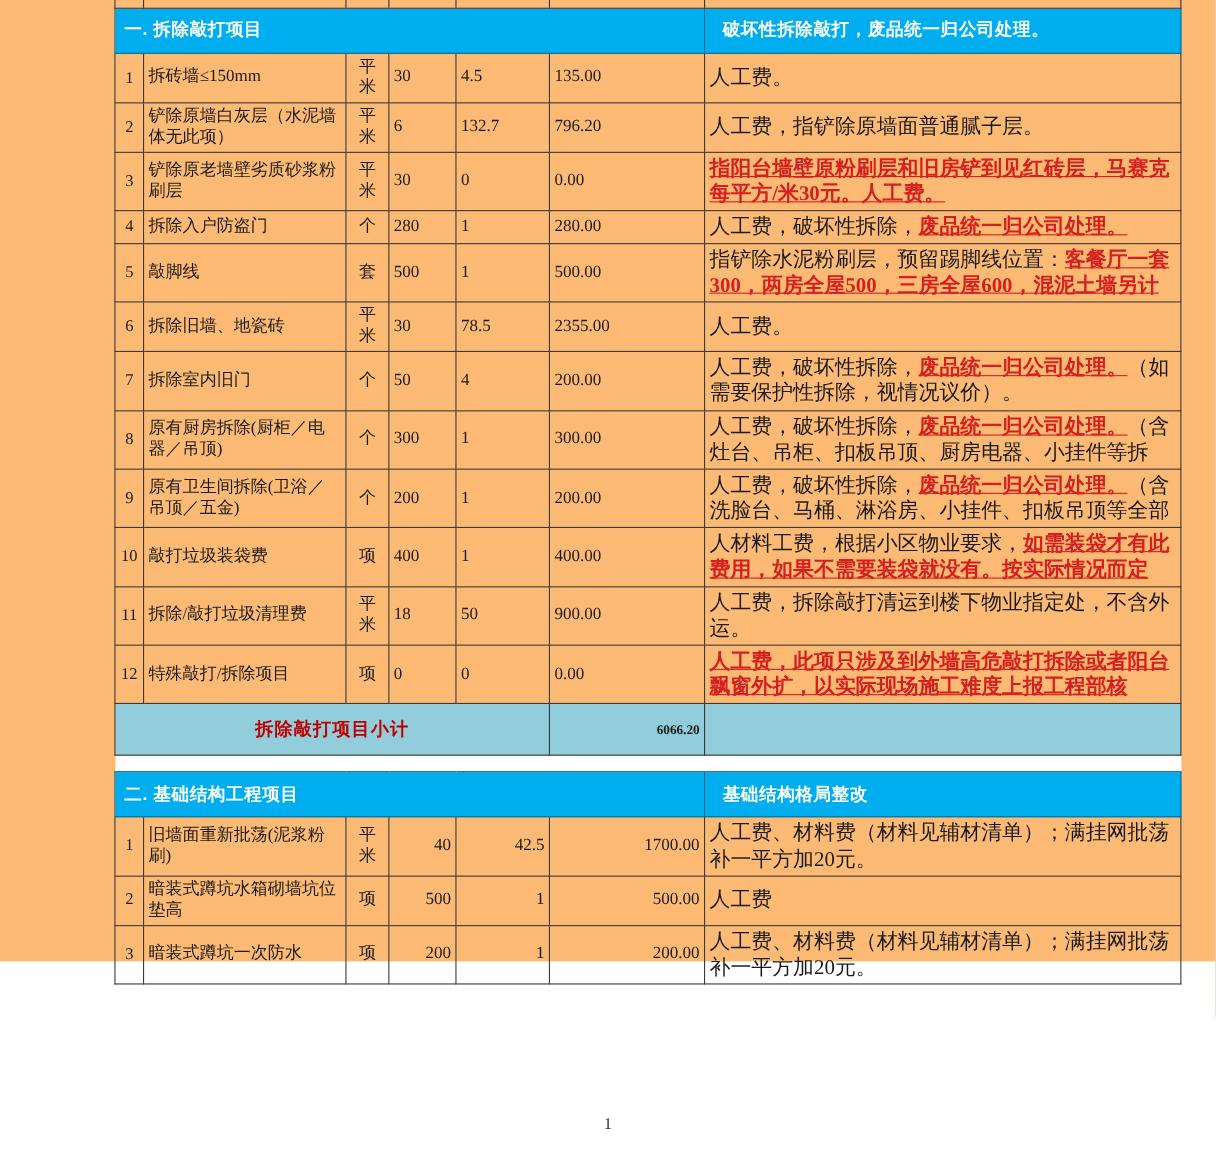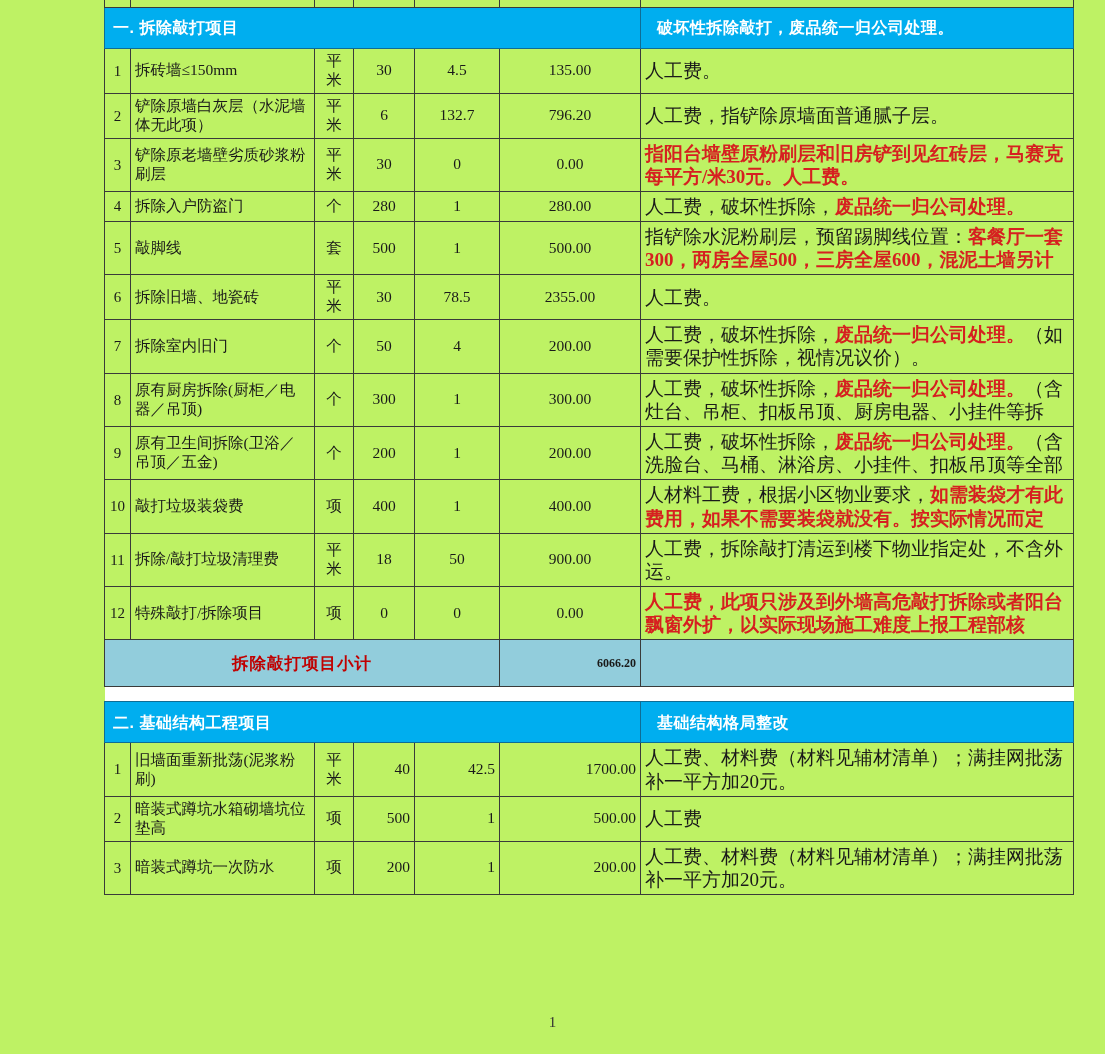--- a/index.html
+++ b/index.html
@@ -5,22 +5,22 @@
 <style>
   html,body{margin:0;padding:0;}
   body{
     width:1105px;height:1054px;
     background:#ffffff;
     font-family:"Liberation Serif","DejaVu Serif",serif;
     overflow:hidden;
     position:relative;
   }
   .page{
-    position:absolute;left:0;top:0;width:1105px;height:1054px;
-    background:#bef264;
+    position:absolute;left:0;top:0;width:1105px;height:874px;
+    background:#fdba74;
   }
   .sheet{
     position:absolute;
     left:104px; top:0px;
     width:969px;
   }
   table.q{
     border-collapse:collapse;
     table-layout:fixed;
     width:969px;
@@ -77,25 +77,25 @@
   td.sub-amt{
     text-align:right;
     font-weight:bold;
     font-size:12px;
     padding-right:6px;
   }
 
   td.no{ text-align:center; font-size:15px; }
   td.name{ font-size:15.5px; }
   td.unit{ text-align:center; }
-  td.num{ text-align:center; }
+  td.num{ text-align:left; }
   td.num-r{ text-align:right; padding-right:3px;}
   td.note{ font-size:19px; }
 
-  .red{ color:#D62020; font-weight:bold; }
+  .red{ color:#D62020; font-weight:bold;text-decoration:underline; }
 
   
   tr.gap td{ border:none; height:14px; background:#fff; padding:0;}
 
   .pageno{
     position:absolute;
     left:0; top:1014px; width:1105px;
     text-align:center;
     font-size:15px;
     color:#333;

